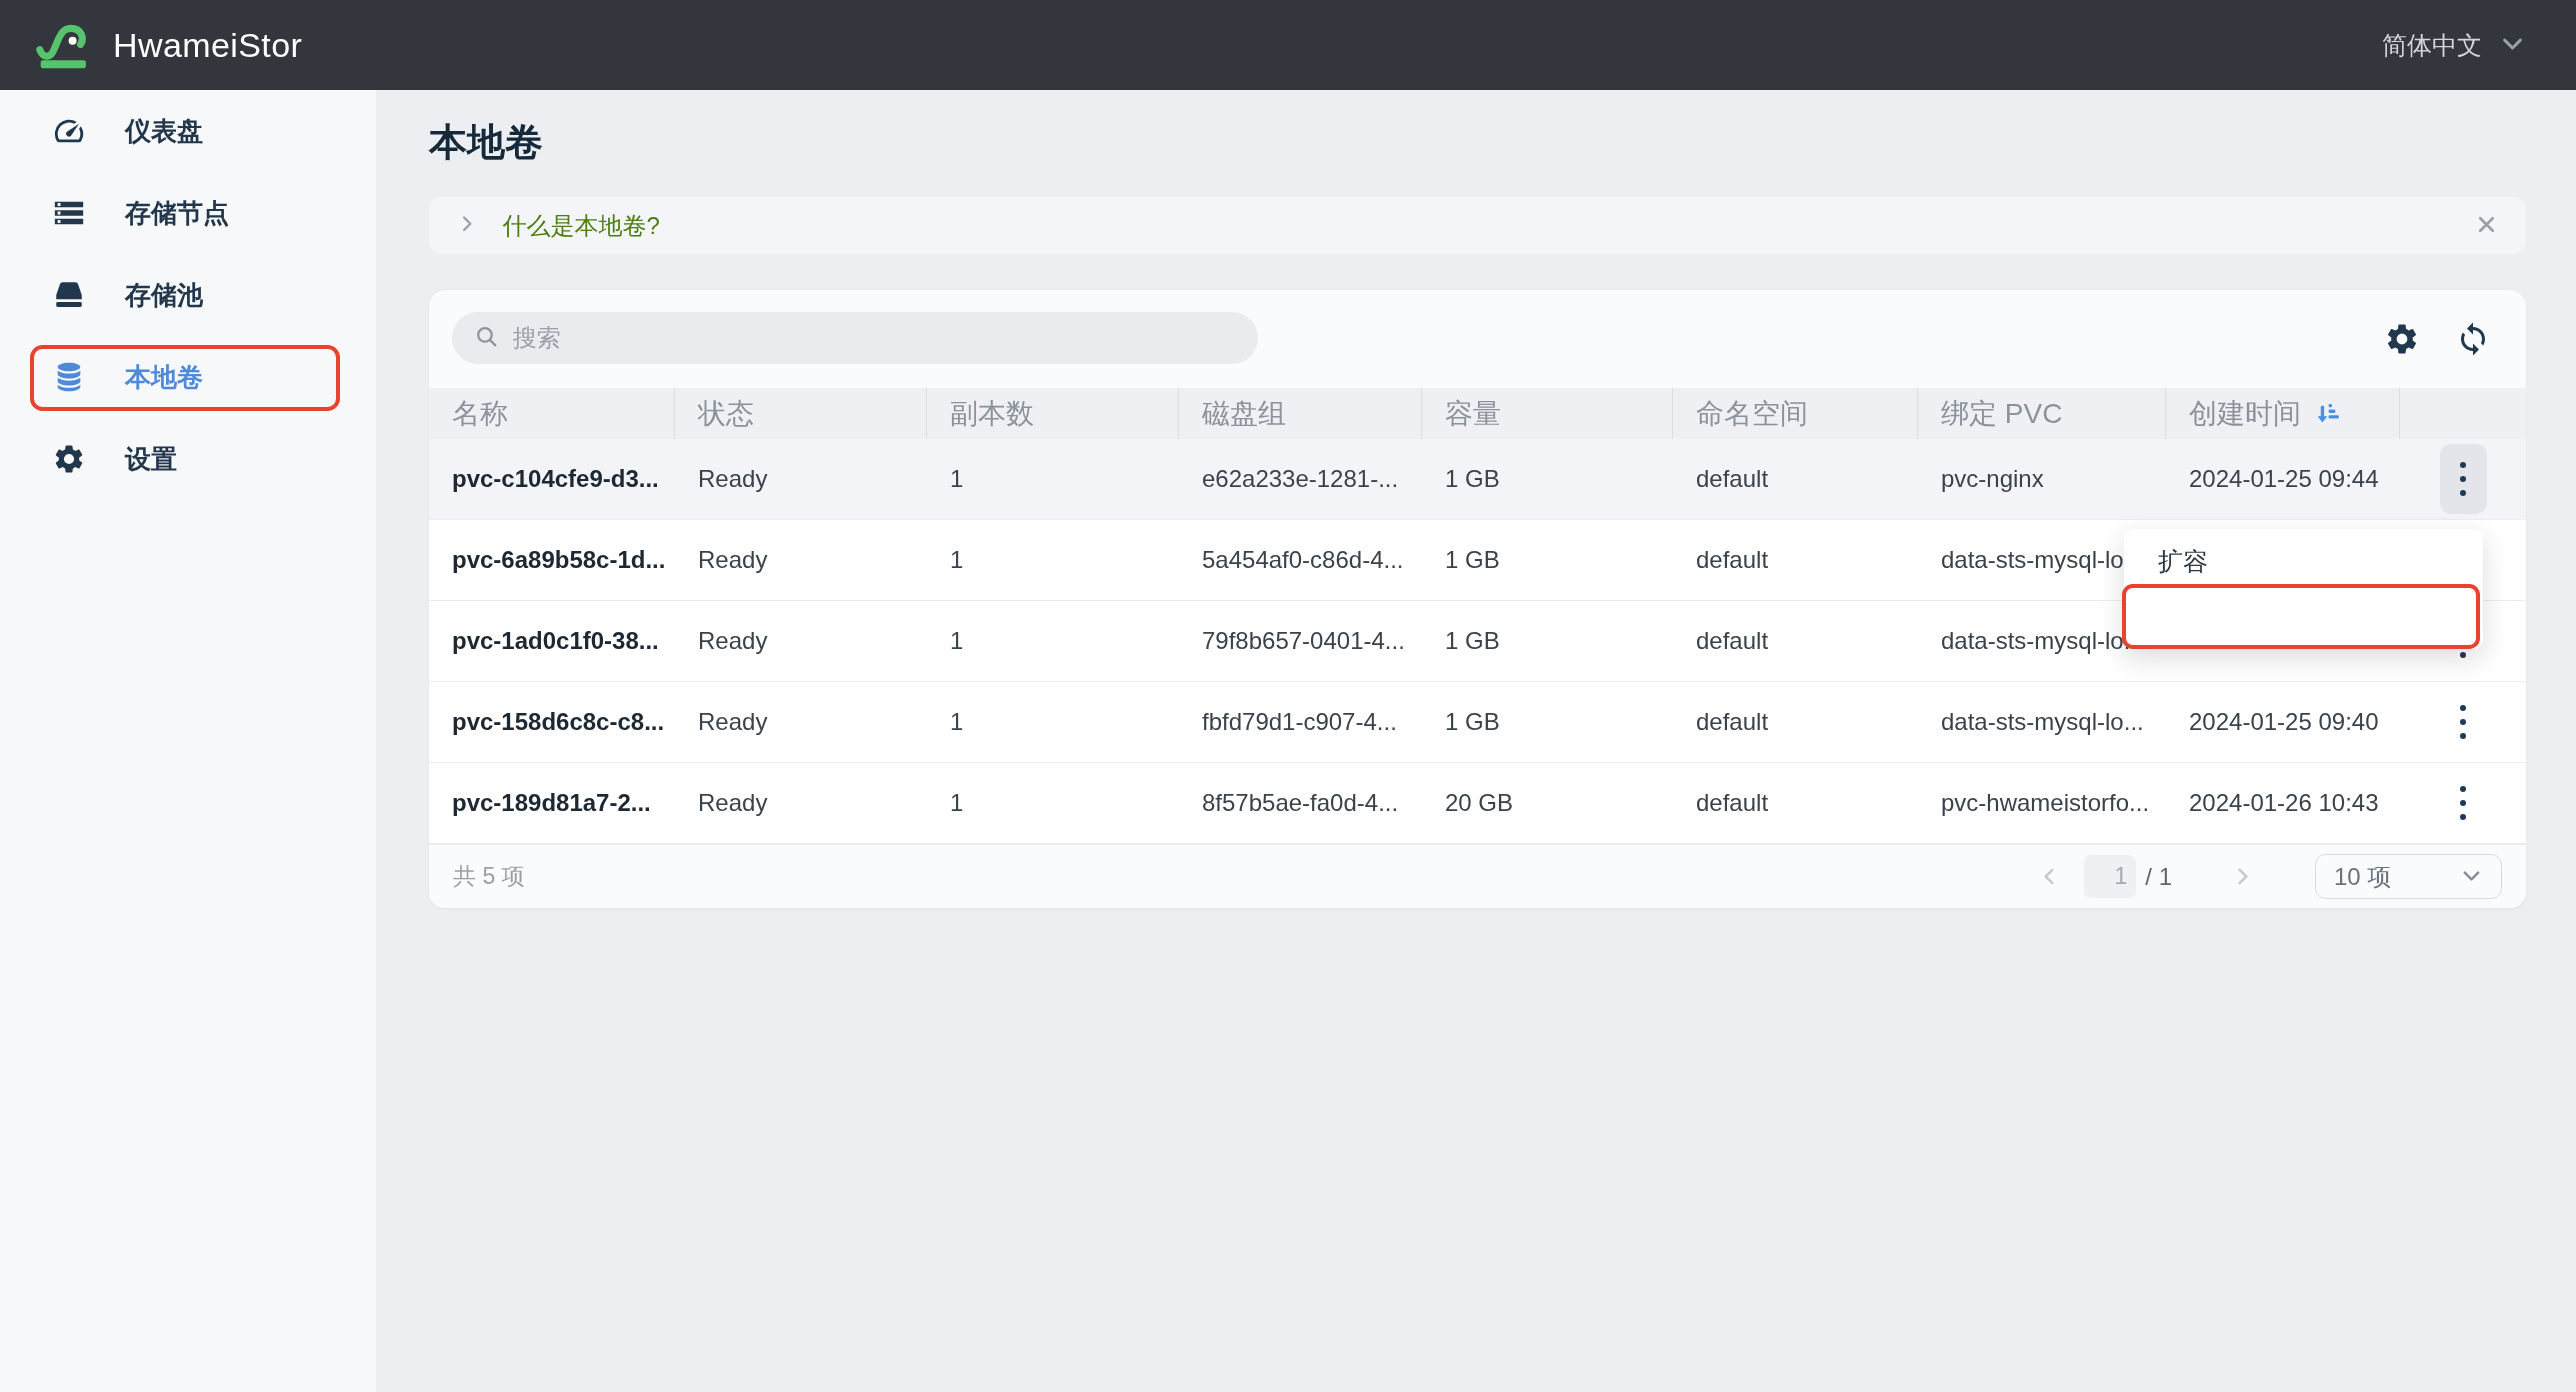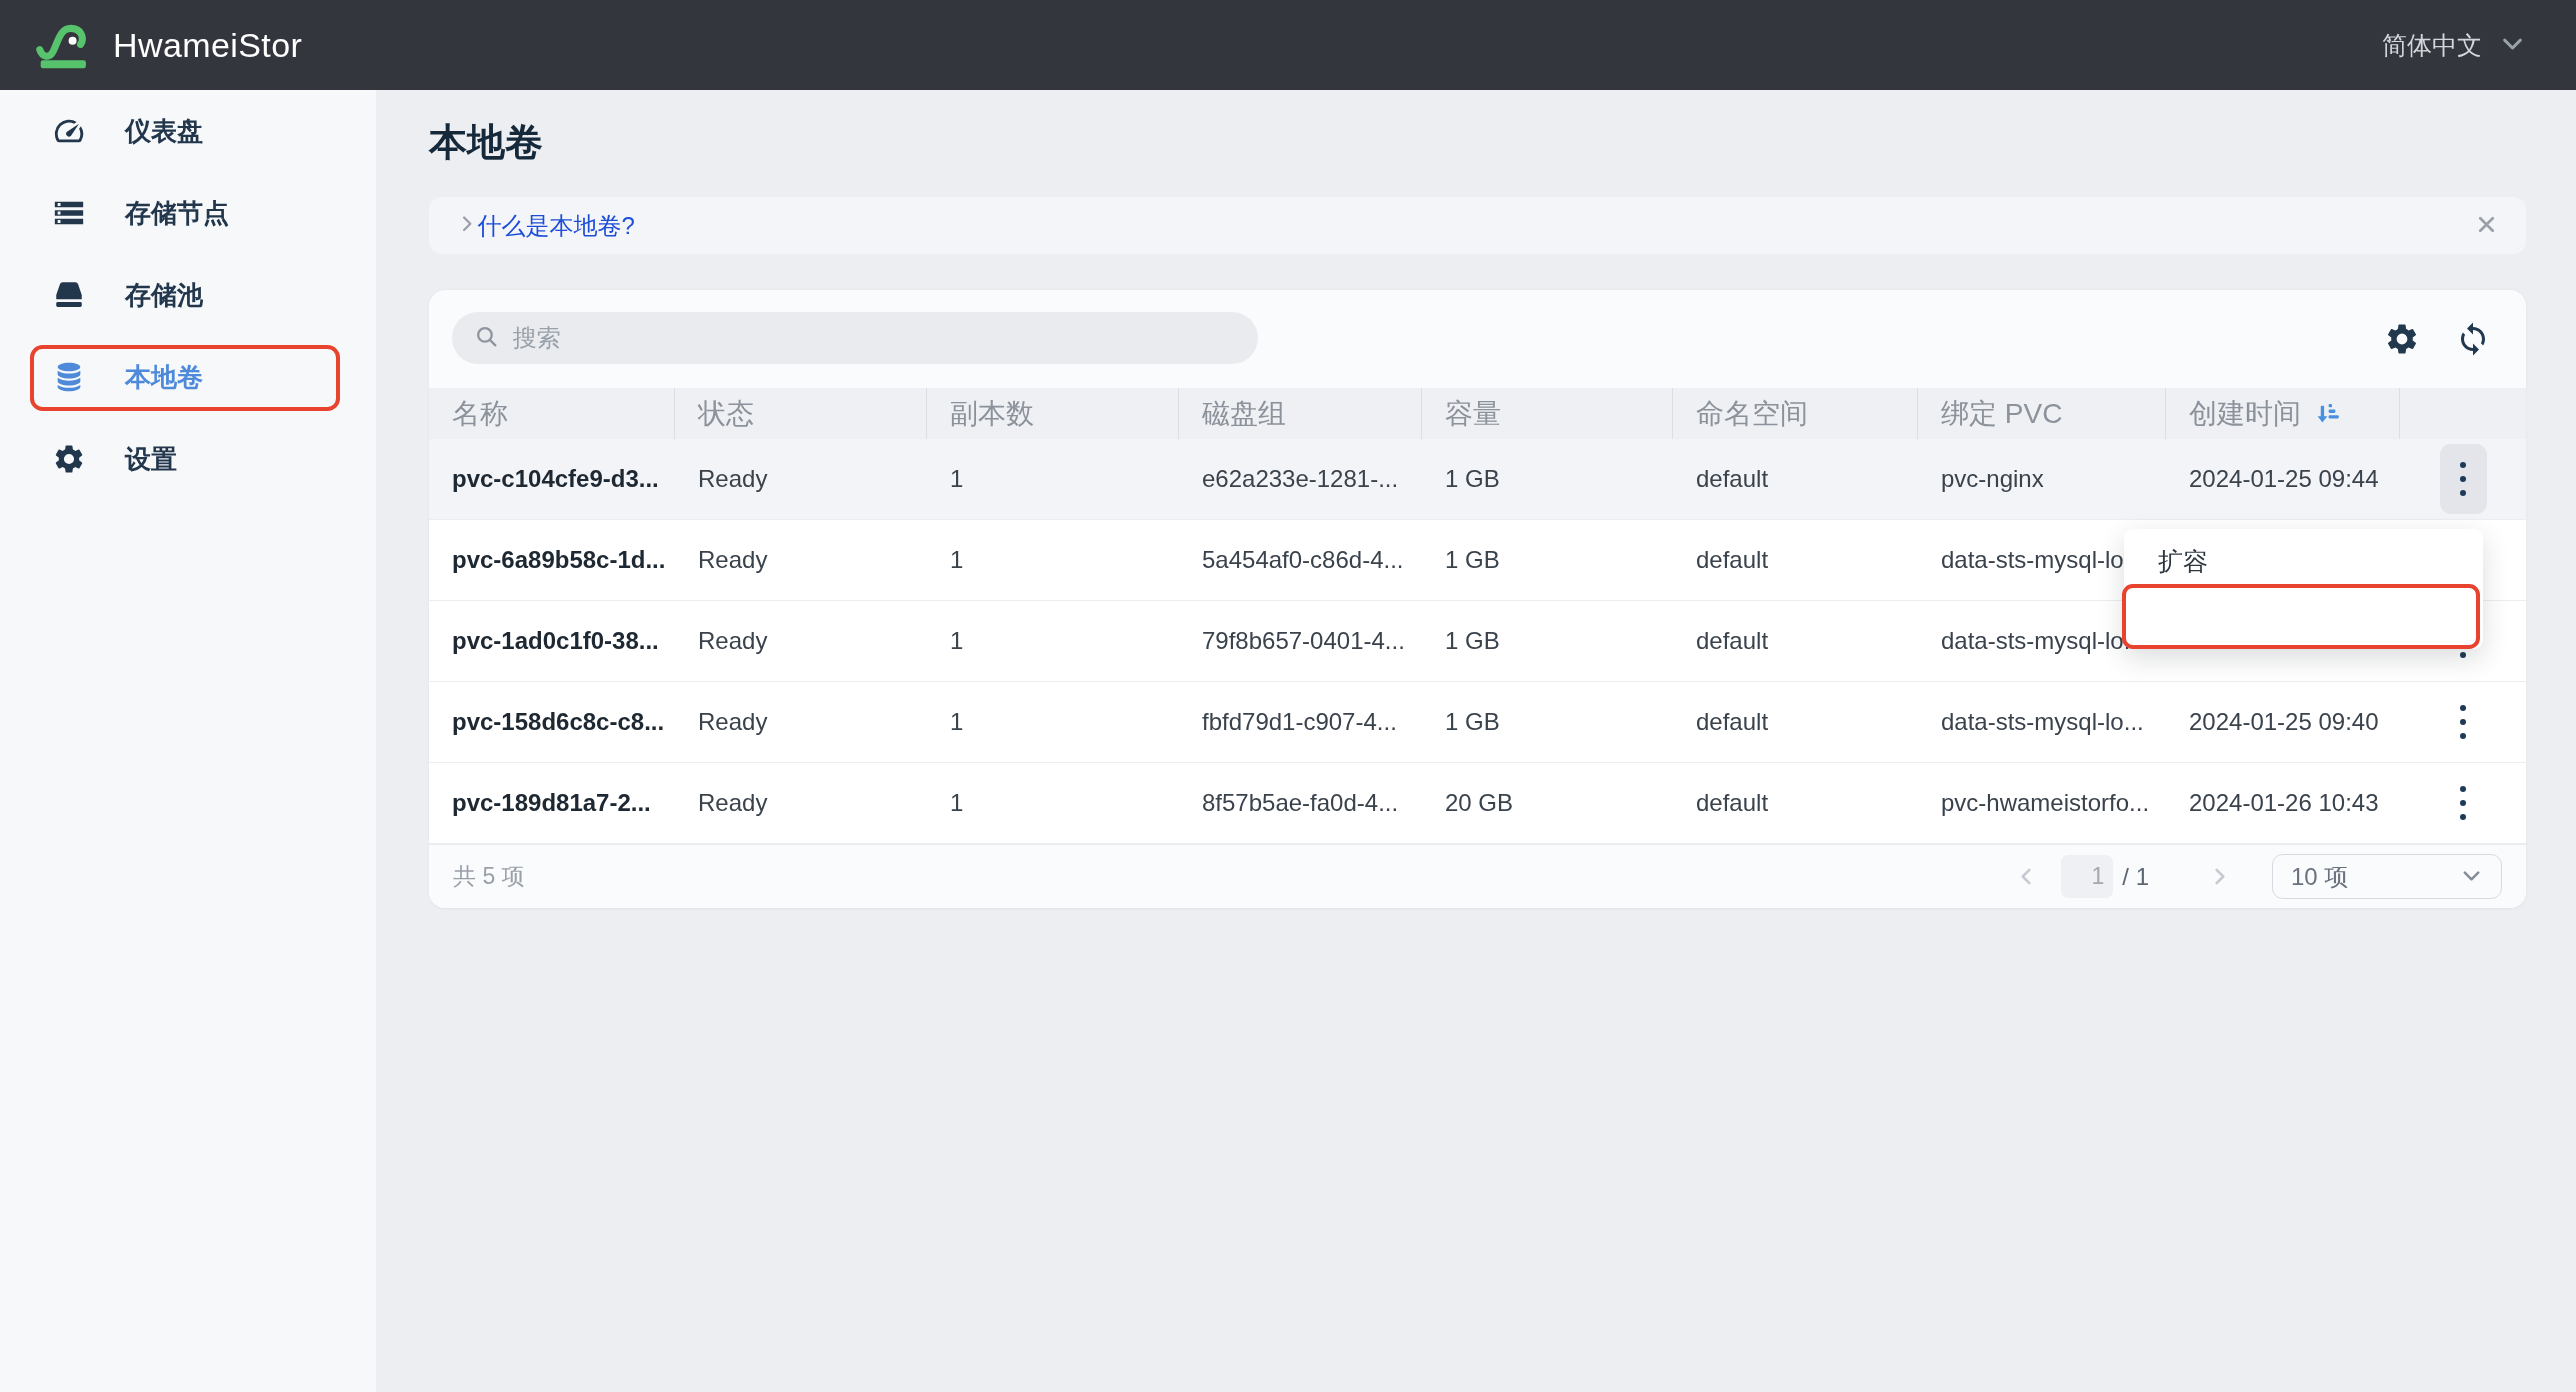--- a/index.html
+++ b/index.html
@@ -26,21 +26,21 @@
   .nav-item.active .nav-icon svg { fill:#4e8ad9; }
   .annotation-box { position:absolute; border:4.5px solid #e7432e; border-radius:12.5px; pointer-events:none; z-index:80; }
   .nav-annotation { left:30px; top:9px; width:310px; height:66px; }
 
   
   .main { position:absolute; left:376px; top:90px; width:2200px; height:1303px; }
   .page-title { position:absolute; left:53px; top:27px; font-size:38px; font-weight:700; color:#16293b; }
 
   .infobar { position:absolute; left:53px; top:107px; width:2097px; height:57px; background:#f4f5f8;
              border-radius:12.5px; display:flex; align-items:center; padding:0 27px; }
-  .infobar-text { font-size:24px; color:#1d4ed8; }
+  .infobar-text { margin-left:25px; font-size:24px; color:#4d7c0f; }
   .infobar .spacer { flex:1; }
 
   .card { position:absolute; left:53px; top:200px; width:2097px; height:618px; background:#fafbfd;
           border-radius:16px; box-shadow:0 0.9px 2.7px rgba(16,24,40,.05); }
 
   
   .search-pill { position:absolute; left:23px; top:22.4px; width:806px; height:52px; background:#e9ebef;
                  border-radius:26px; display:flex; align-items:center; padding:0 21.5px; }
   .search-pill input { border:none; outline:none; background:transparent; font-size:24px; color:#3a424c;
                        margin-left:14.3px; width:698px; font-family:inherit; }
@@ -70,21 +70,21 @@
   
   .tfoot { position:absolute; left:0; bottom:0; width:2097px; height:64px; border-top:0.9px solid #e9ebef;
            display:flex; align-items:center; padding:0 24px; background:#fafbfd; border-radius:0 0 16px 16px; }
   .total { font-size:23px; color:#9aa0a8; }
   .pager { margin-left:auto; display:flex; align-items:center; }
   .pg-chevron { display:flex; align-items:center; cursor:pointer; }
   .pg-input { width:52px; height:43px; background:#eef0f3; border-radius:7.2px; border:none; text-align:right;
               padding-right:9px; font-size:23px; color:#a2a8b0; margin-left:23px; font-family:inherit; }
   .pg-of { font-size:24px; color:#5d6673; margin-left:9px; }
   .pg-next { margin-left:59px; }
-  .size-select { margin-left:41px; width:230px; height:45px; border:1.8px solid #d6dae0; border-radius:10.7px;
+  .size-select { margin-left:61px; width:187px; height:45px; border:1.8px solid #d6dae0; border-radius:10.7px;
                  display:flex; align-items:center; justify-content:space-between; padding:0 18px; cursor:pointer;
                  background:#fafbfd; }
   .size-label { font-size:24px; color:#6a727e; }
 
   
   .row-menu { position:absolute; left:2124px; top:529px; width:359px; height:120px; background:#ffffff;
               border-radius:9px; box-shadow:0 9px 27px rgba(31,35,41,.16); z-index:50; }
   .menu-item { height:56px; display:flex; align-items:center; padding-left:34px; font-size:25px; cursor:pointer; }
   .menu-item.disabled { color:#c6c9ce; cursor:not-allowed; }
   .menu-item.normal { color:#2c3640; height:64px; }

